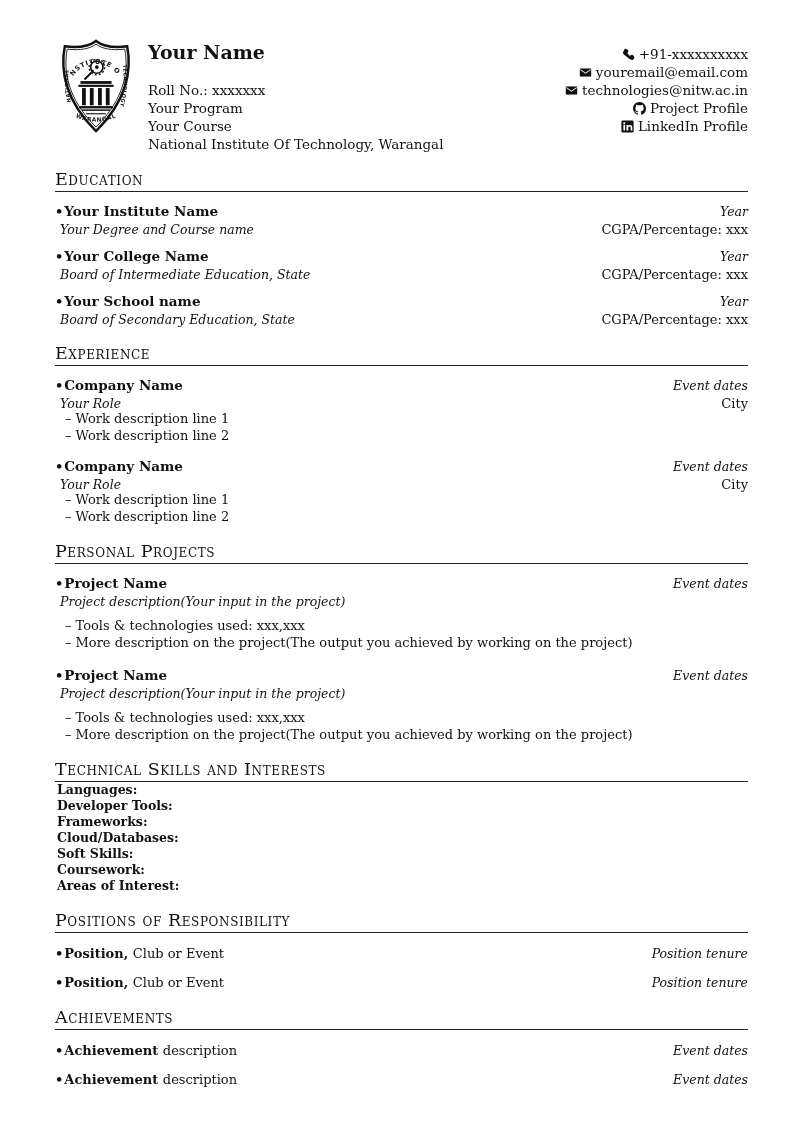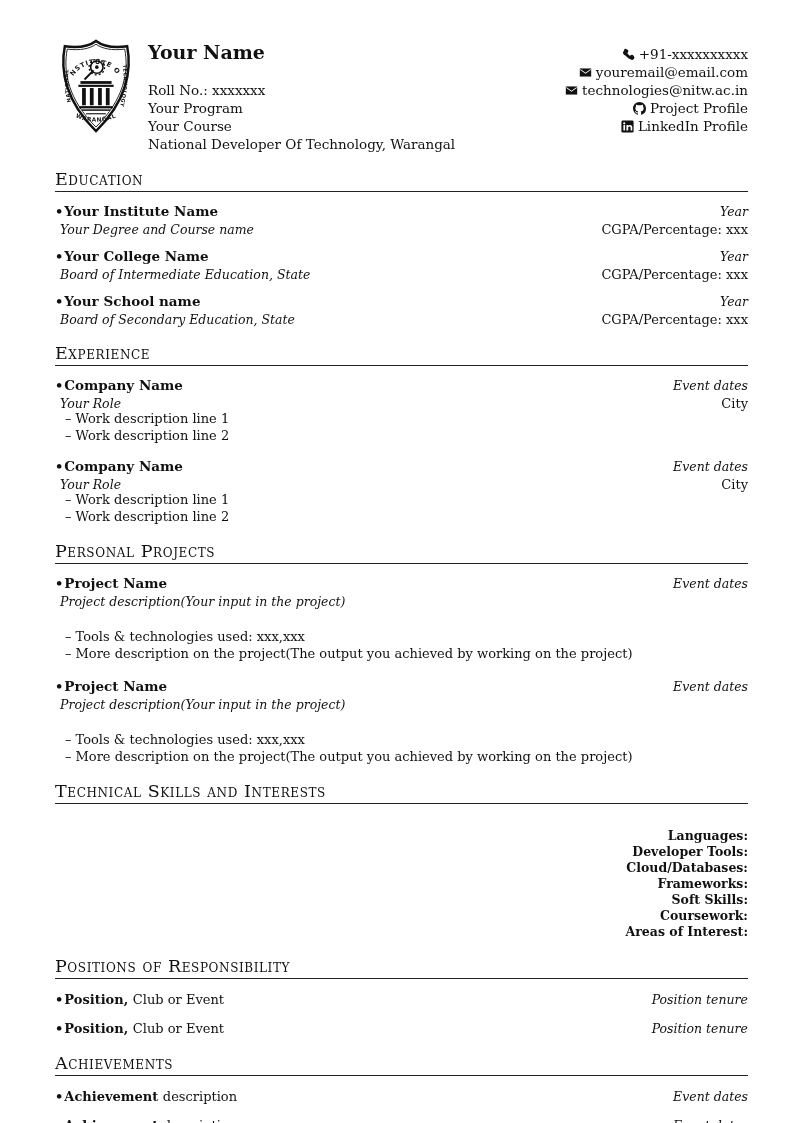--- a/index.html
+++ b/index.html
@@ -41,25 +41,25 @@
   .entry { margin-top:11px; }
   .blt { font-size:13px; margin-right:1px; }
   .e-title { font-weight:bold; font-size:13.5px; line-height:17px; }
   .e-title .plain { font-weight:normal; }
   .r-italic { font-style:italic; font-size:12.5px; white-space:nowrap; }
   .r-roman { font-size:13px; white-space:nowrap; }
   .sub-row { margin-top:2px; }
   .l-italic { font-style:italic; font-size:12.5px; padding-left:5px; }
 
   .points { margin-top:0; }
-  .points.spaced { margin-top:20px; }
+  .points.spaced { margin-top:9px; }
   .point { font-size:13px; line-height:16.5px; padding-left:10px; }
   .dash { margin-right:4px; }
 
-  .skill-list { margin-top:24px;text-align:right; }
+  .skill-list { margin-top:0; }
   .skill-line { font-weight:bold; font-size:12.5px; line-height:16px; padding-left:2px; }
 
   .one-line { margin-top:12px; }
   .one-line .e-title { font-size:13px; }
 </style>
 </head>
 <body>
 
 <div class="page">
 
@@ -107,21 +107,21 @@
           <rect x="38" y="95" width="24" height="1.6" opacity="0.85"></rect>
         </g>
       </svg>
     </div>
 
     <div class="id-block">
       <div class="person-name">Your Name</div>
       <div class="id-line">Roll No.: xxxxxxx</div>
       <div class="id-line">Your Program</div>
       <div class="id-line">Your Course</div>
-      <div class="id-line">National Developer Of Technology, Warangal</div>
+      <div class="id-line">National Institute Of Technology, Warangal</div>
     </div>
 
     <div class="contact-block">
       <div class="contact-line">
         <span class="c-icon">
           <svg viewBox="0 0 16 16">
               <path fill="#111" d="M3.2 1.3c.5-.5 1.3-.6 1.9-.2l2.2 1.4c.6.4.8 1.2.5 1.8l-.9 1.6c-.2.4-.1.9.2 1.2l2 2c.3.3.8.4 1.2.2l1.6-.9c.6-.3 1.4-.1 1.8.5l1.4 2.2c.4.6.3 1.4-.2 1.9l-1.1 1.1c-.6.6-1.5.8-2.3.5-2.1-.8-4.2-2.2-6.1-4.1S2.1 8.6 1.3 6.5c-.3-.8-.1-1.7.5-2.3z"></path>
             </svg>
         </span><span>+91-xxxxxxxxxx</span>
       </div>
@@ -266,22 +266,22 @@
       </div>
     </div>
   </div>
 
   <div class="section">
     <div class="sec-title">Technical Skills and Interests</div>
     <hr class="sec-rule">
     <div class="skill-list">
       <div class="skill-line">Languages:</div>
       <div class="skill-line">Developer Tools:</div>
+      <div class="skill-line">Frameworks:</div>
       <div class="skill-line">Cloud/Databases:</div>
-      <div class="skill-line">Frameworks:</div>
       <div class="skill-line">Soft Skills:</div>
       <div class="skill-line">Coursework:</div>
       <div class="skill-line">Areas of Interest:</div>
     </div>
   </div>
 
   <div class="section">
     <div class="sec-title">Positions of Responsibility</div>
     <hr class="sec-rule">
 

